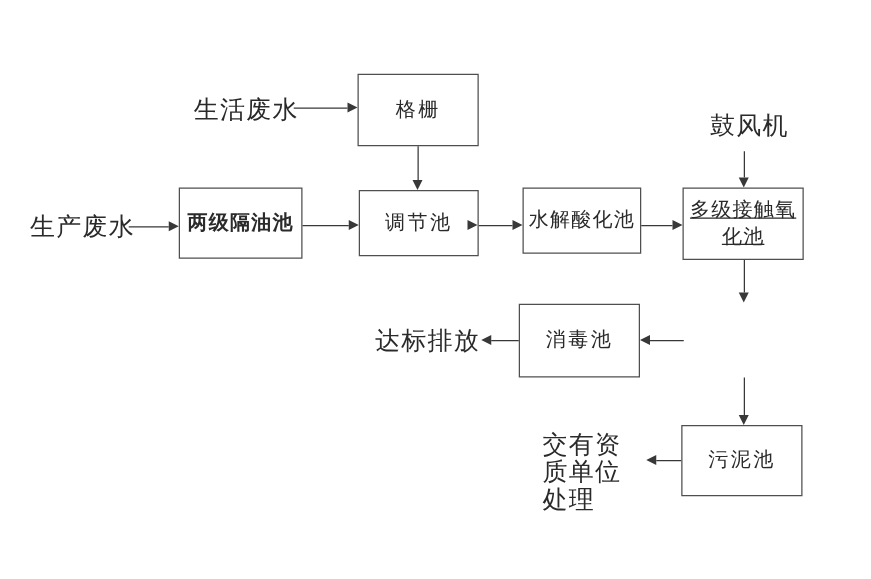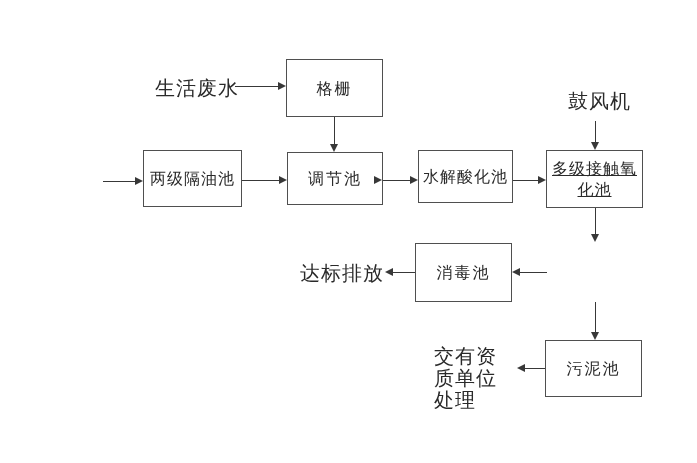--- a/index.html
+++ b/index.html
@@ -55,32 +55,33 @@
   .ah-left{border-top:4px solid transparent;border-bottom:4px solid transparent;border-right:8px solid var(--line);}
   .ah-down{border-left:4px solid transparent;border-right:4px solid transparent;border-top:8px solid var(--line);}
 </style>
 </head>
 <body>
 
 <div class="canvas">
 
   <div class="free-label" style="left:155px;top:78px;">生活废水</div>
 
+  <div class="free-label" style="left:24px;top:172px;">生产废水</div>
 
   <div class="free-label" style="left:568px;top:91px;">鼓风机</div>
 
   <div class="free-label" style="left:300px;top:263px;">达标排放</div>
 
   <div class="free-label wrap" style="left:434px;top:345px;width:72px;">交有资质单位处理</div>
 
   <div class="box" style="left:286px;top:59px;width:97px;height:58px;">
     <span class="box-label">格栅</span>
   </div>
 
-  <div class="box" style="left:143px;top:150px;width:99px;height:57px;">
+  <div class="box" style="left:143px;top:150px;width:99px;height:57px;font-weight:bold;">
     <span class="box-label" style="letter-spacing:1px;">两级隔油池</span>
   </div>
 
   <div class="box" style="left:287px;top:152px;width:96px;height:53px;justify-content:center;">
     <span class="box-label">调节池</span>
   </div>
 
   <div class="box" style="left:418px;top:150px;width:95px;height:53px;">
     <span class="box-label" style="letter-spacing:1px;">水解酸化池</span>
   </div>

